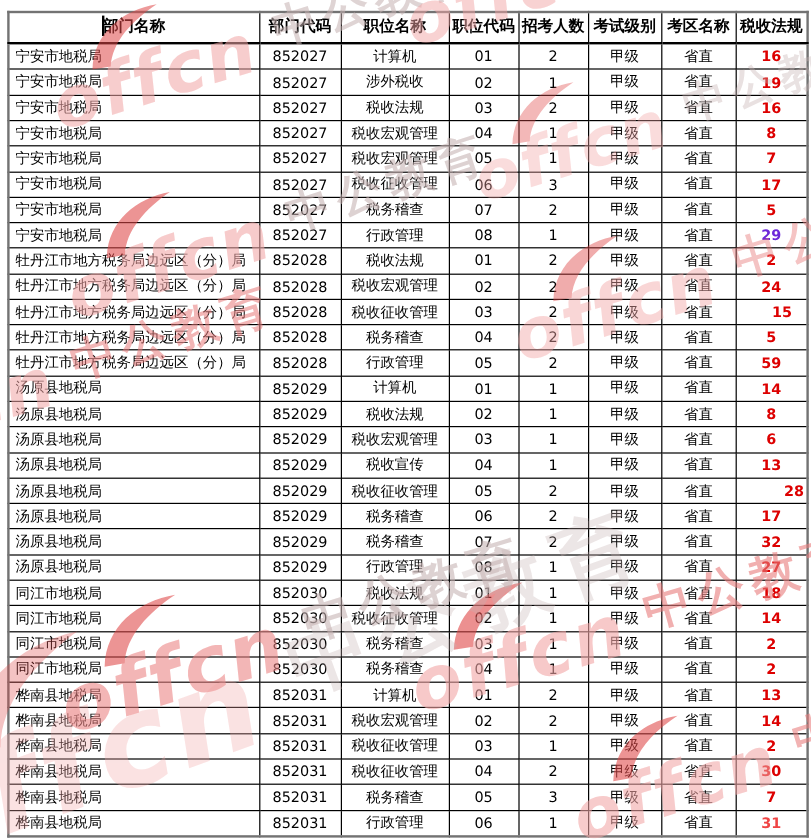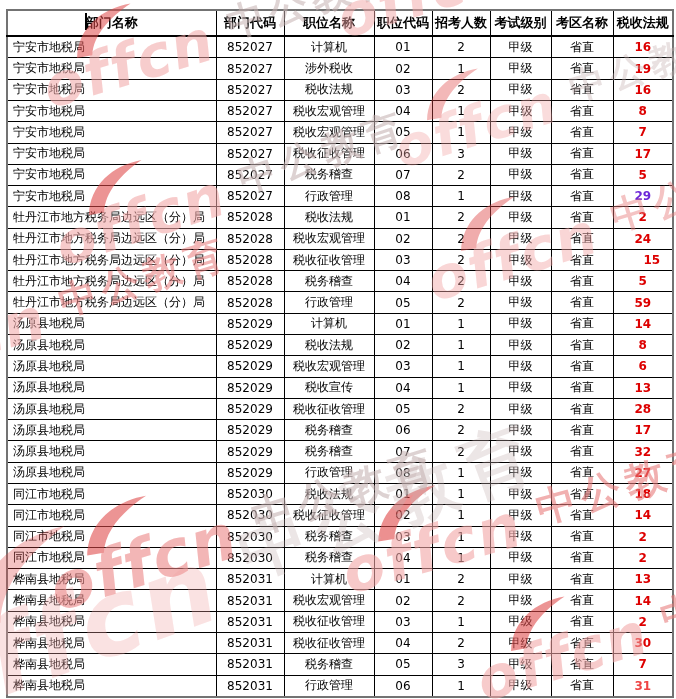--- a/index.html
+++ b/index.html
@@ -246,21 +246,21 @@
           <td class="col-paid" style="color: rgb(221, 0, 0);">13</td>
         </tr>
         <tr>
           <td class="col-dept">汤原县地税局</td>
           <td class="col-dept_code">852029</td>
           <td class="col-position">税收征收管理</td>
           <td class="col-pos_code">05</td>
           <td class="col-recruit">2</td>
           <td class="col-level">甲级</td>
           <td class="col-region">省直</td>
-          <td class="col-paid" style="color: rgb(221, 0, 0);">28</td>
+          <td class="col-paid" style="color: rgb(221, 0, 0); text-align: right;">28</td>
         </tr>
         <tr>
           <td class="col-dept">汤原县地税局</td>
           <td class="col-dept_code">852029</td>
           <td class="col-position">税务稽查</td>
           <td class="col-pos_code">06</td>
           <td class="col-recruit">2</td>
           <td class="col-level">甲级</td>
           <td class="col-region">省直</td>
           <td class="col-paid" style="color: rgb(221, 0, 0);">17</td>

